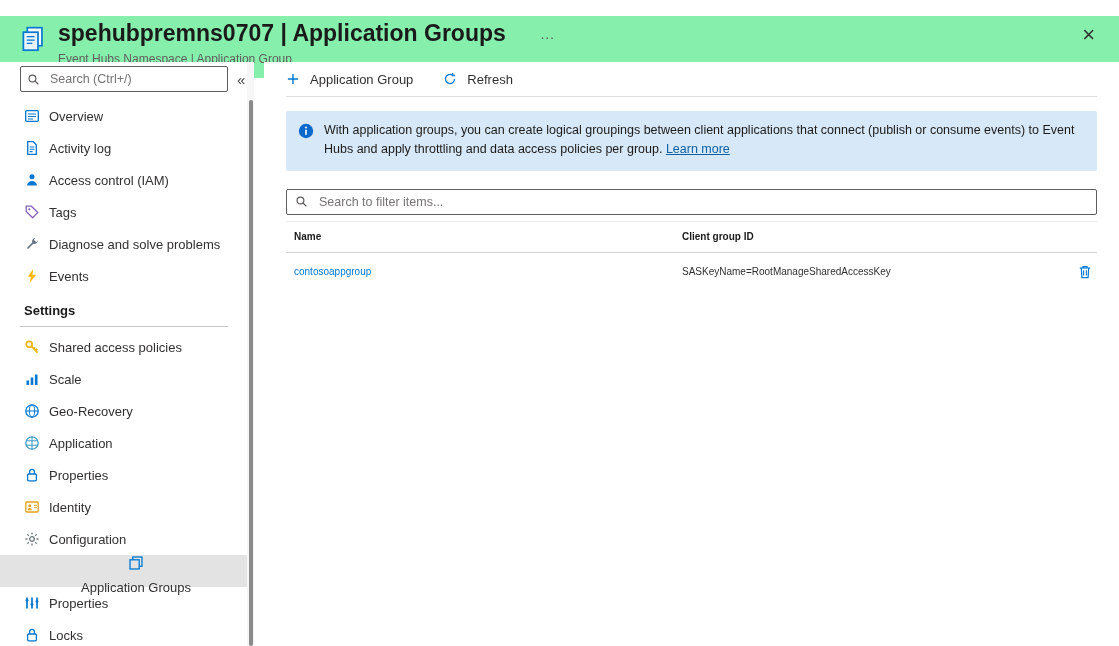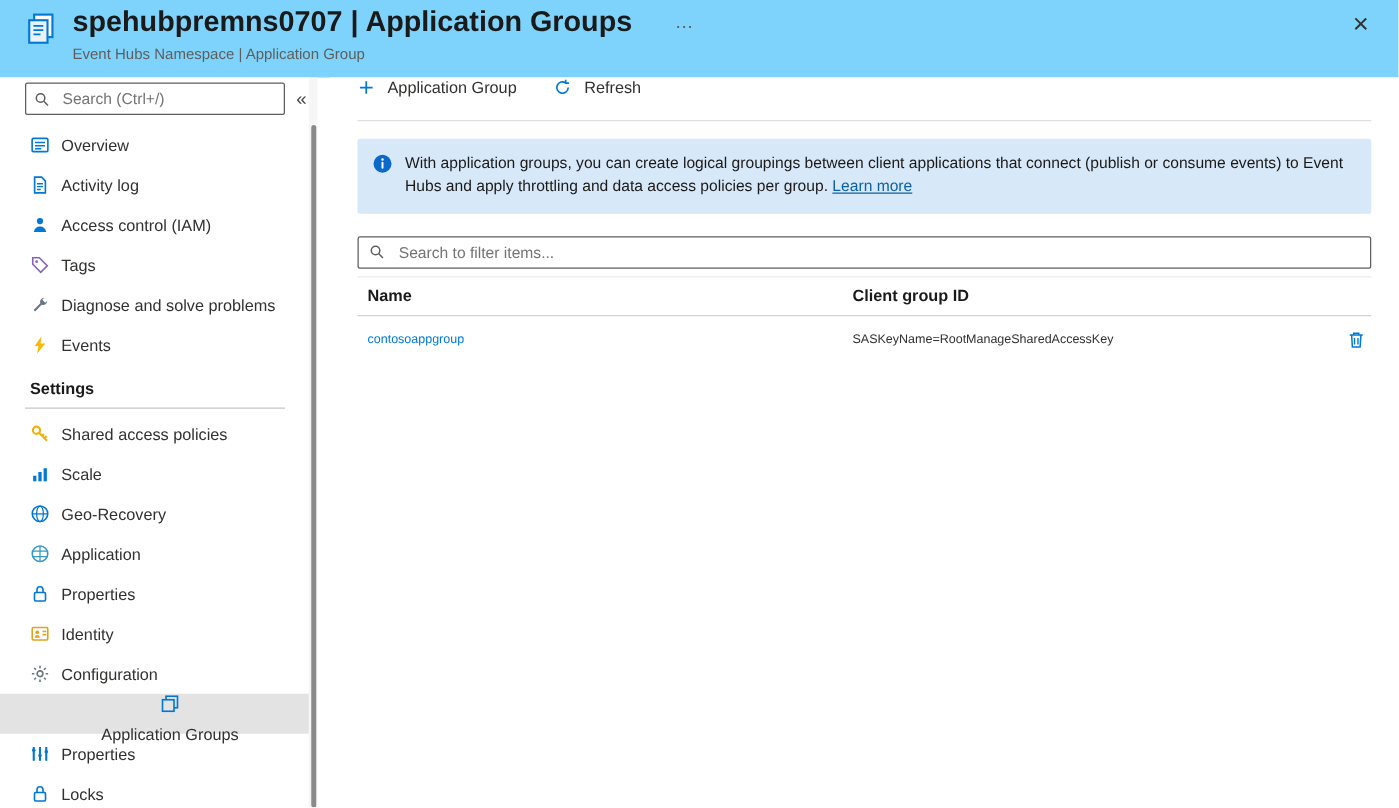--- a/index.html
+++ b/index.html
@@ -1,21 +1,21 @@
 <!DOCTYPE html>
 <html><head>
 <meta charset="utf-8">
 <style>
   * { box-sizing: border-box; }
   html,body { margin:0; padding:0; background:#fff; }
   body { font-family: "Liberation Sans", "DejaVu Sans", sans-serif; color:#323130; }
   .page { position:relative; width:1119px; height:646px; background:#fff; overflow:hidden; }
 
   
-  .header { position:absolute; top:0; left:0; right:0; height:62px; background:#7dd3fc; }
+  .header { position:absolute; top:16px; left:0; right:0; height:62px; background:#86efac; }
   .header-icon { position:absolute; left:20px; top:10px; }
   .title-row { position:absolute; left:58px; top:4px; display:flex; align-items:center; gap:30px; }
   .page-title { font-size:23px; font-weight:700; color:#1a1a1a; white-space:nowrap; }
   .overflow-dots { font-size:15px; color:#605e5c; cursor:pointer; padding:0 4px; }
   .subtitle { position:absolute; left:58px; top:36px; font-size:12px; color:#605e5c; }
   .close-btn { position:absolute; right:24px; top:8px; font-size:22px; line-height:22px; color:#323130; cursor:pointer; }
 
   
   .sidebar { position:absolute; top:62px; left:0; width:248px; bottom:0; background:#fff; }
   .search-row { display:flex; align-items:center; margin:4px 0 0 20px; }
@@ -26,35 +26,35 @@
   .nav { margin-top:8px; }
   .nav-item { display:flex; align-items:center; height:32px; padding-left:24px; gap:9px; font-size:13px; color:#323130; cursor:pointer; width:248px; }
   .nav-item.selected { background:#e3e3e3;flex-direction:column; }
   .section-header { padding-left:24px; margin-top:8px; height:22px; line-height:22px; font-size:13px; font-weight:700; color:#1a1a1a; }
   .section-divider { margin:4px 20px 4px 20px; border:none; border-top:1px solid #c8c6c4; }
   .scroll-track { position:absolute; top:62px; bottom:0; left:247px; width:7px; background:#f6f6f6; }
   .scroll-thumb { position:absolute; top:100px; bottom:0; left:249px; width:4px; background:#8a8a8a; border-radius:2px; cursor:pointer; }
 
   
   .content { position:absolute; top:62px; left:264px; right:0; bottom:0; background:#fff; }
-  .commandbar { display:flex; align-items:flex-start; height:34px; padding-left:22px; gap:30px; }
+  .commandbar { display:flex; align-items:center; height:34px; padding-left:22px; gap:30px; }
   .cmd { display:flex; align-items:center; gap:8px; font-size:13px; color:#323130; cursor:pointer; }
   .cmd-divider { height:1px; background:#e1dfdd; margin:0 22px; }
 
   .banner { display:flex; gap:10px; margin:14px 22px 0; padding:10px 12px 12px; background:#d7e8f8; border-radius:2px; font-size:12.5px; line-height:1.5; color:#1b1a19; }
   .banner-text-wrap { max-width:960px; }
   .banner a { color:#0b61a4; text-decoration:underline; cursor:pointer; }
   .banner .ic16 { margin-top:2px; flex:none; }
 
   .filter-box { margin:18px 22px 0; height:26px; border:1px solid #605e5c; border-radius:2px; display:flex; align-items:center; padding:0 8px; gap:6px; background:#fff; }
   .filter-box input { border:none; outline:none; flex:1; font-size:12.5px; font-family:inherit; color:#323130; background:transparent; }
   .filter-box input::placeholder { color:#767472; }
 
   .table { margin:6px 22px 0; }
-  .thead { display:flex; align-items:center; height:32px; border-top:1px solid #edebe9; border-bottom:1px solid #d6d4d2; font-size:13px; font-weight:700; color:#1a1a1a; }
+  .thead { display:flex; align-items:center; height:32px; border-top:1px solid #edebe9; border-bottom:1px solid #d6d4d2; font-size:10px; font-weight:700; color:#1a1a1a; }
   .trow { display:flex; align-items:center; height:38px; font-size:10px; }
   .col-name { width:396px; padding-left:8px; }
   .col-id { flex:1; }
   .col-actions { width:40px; display:flex; justify-content:flex-end; padding-right:4px; }
   .name-link { color:#0078d4; text-decoration:none; cursor:pointer; }
   .trash-btn { cursor:pointer; display:flex; align-items:center; }
 
   
   .ic { width:16px; height:16px; flex:none; display:block; }
   .ic12 { width:13px; height:13px; flex:none; display:block; }

